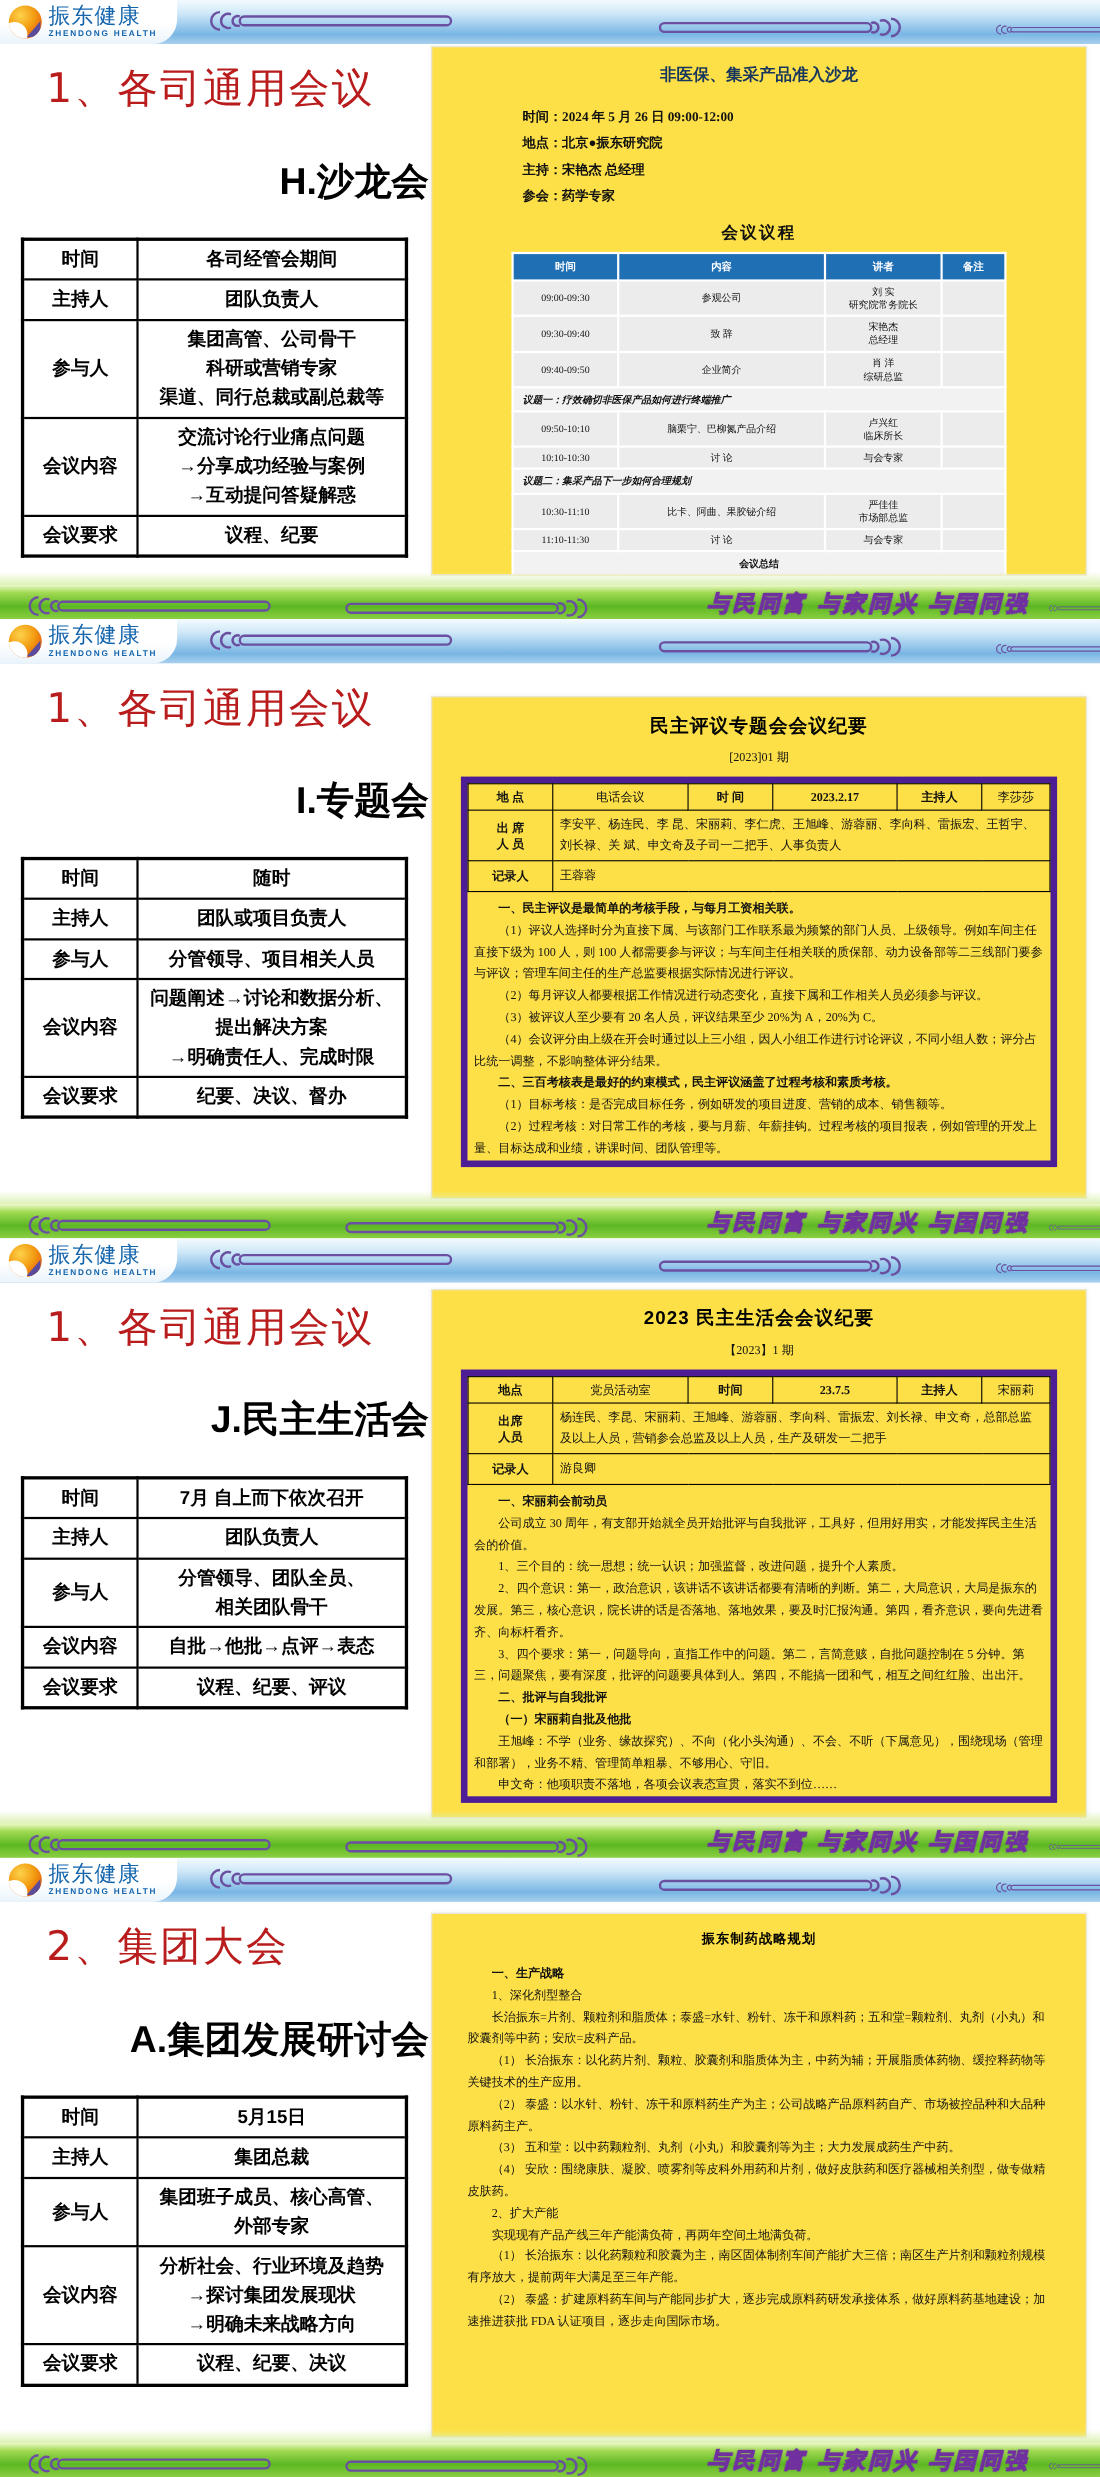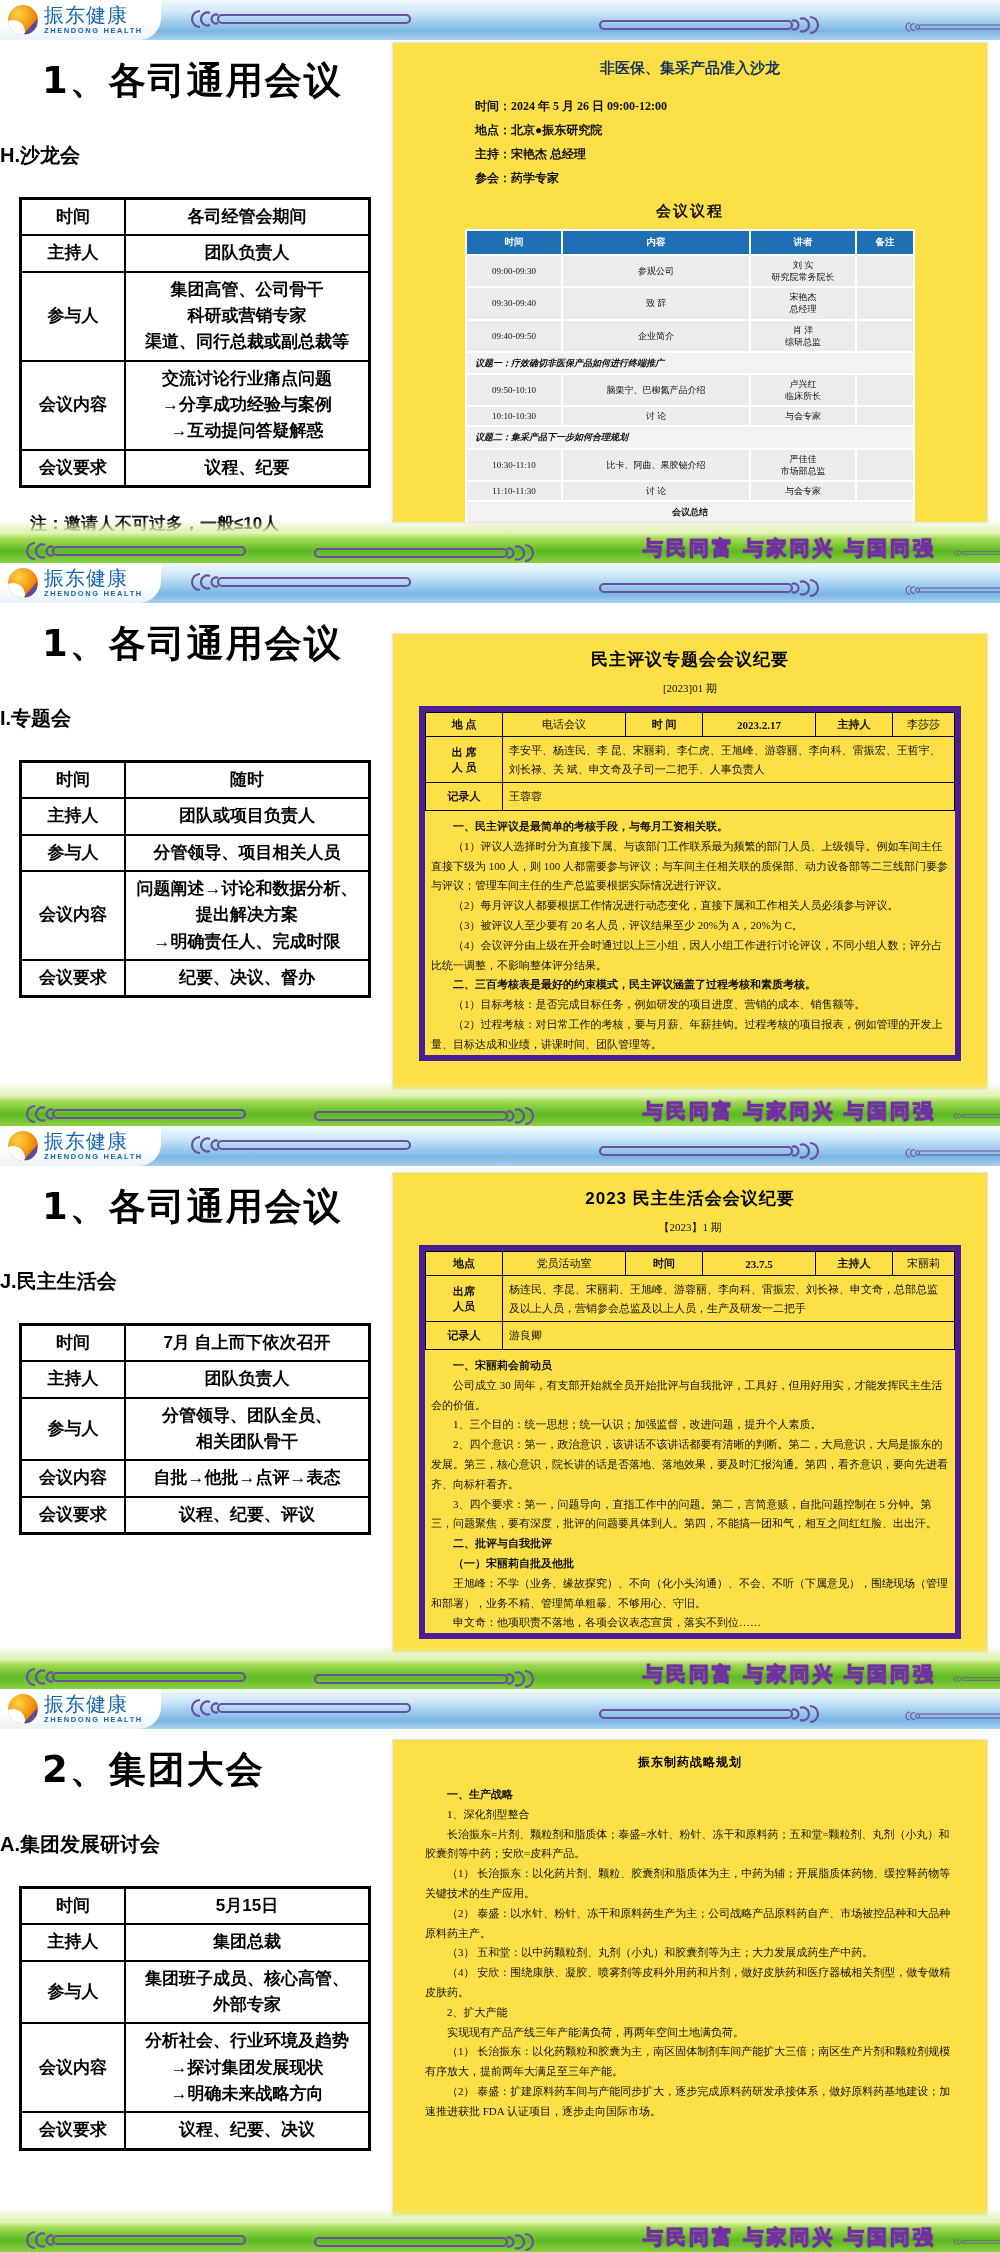--- a/index.html
+++ b/index.html
@@ -19,29 +19,29 @@
   .logo-mark::after{content:"";position:absolute;right:1px;bottom:1px;width:13px;height:15px;background:#5c4b9b;
              clip-path:polygon(0 100%,100% 0,100% 100%);}
   .logo-txt{display:flex;flex-direction:column;line-height:1;}
   .logo-cn{font-weight:400;color:#1565ad;font-size:20px;letter-spacing:1px;}
   .logo-en{font-size:7.5px;color:#1565ad;font-weight:bold;letter-spacing:1.6px;margin-top:2px;}
   
   .ftr{position:absolute;left:0;right:0;bottom:0;height:31px;
        background:linear-gradient(180deg,#e9f8c4 0%,#a2da53 22%,#5cb822 62%,#8ccf43 100%);}
   .ftr::before{content:"";position:absolute;left:0;right:0;top:-12px;height:12px;
        background:linear-gradient(180deg,rgba(222,242,183,0),#ddf1b4);}
-  .slogan{position:absolute;right:64px;top:3px;font-size:20px;font-weight:900;
+  .slogan{position:absolute;right:64px;top:3px;font-size:20px;font-weight:900;font-style:italic;
        letter-spacing:3px;color:#fff;-webkit-text-stroke:1px #7030a0;
        text-shadow:0 0 1px #7030a0,0 0 2px #7030a0;white-space:nowrap;}
   .ftr .deco{position:absolute;top:8px;}
   
   .lcol{position:absolute;left:0;top:40px;width:390px;}
-  .s-title{margin:16px 0 0 42px;font-size:37px;font-weight:700;color:#000000;letter-spacing:2px;
+  .s-title{margin:16px 0 0 42px;font-size:37px;font-weight:400;color:#b91c1c;letter-spacing:2px;
            font-family:"DejaVu Sans",sans-serif;}
-  .s-sub{text-align:left;margin-top:36px;font-size:20px;font-weight:900;color:#000;}
+  .s-sub{text-align:right;margin-top:36px;font-size:34px;font-weight:900;color:#000;}
   .mtable{margin:28px auto 0;border-collapse:collapse;width:352px;font-size:17px;font-weight:bold;
           text-align:center;border:3px solid #000;}
   .mtable td{border:2px solid #000;padding:4px 5px;white-space:pre-line;line-height:1.55;}
   .mtable td.lab{width:92px;}
   .note{margin:24px 0 0 30px;font-size:17px;font-weight:bold;}
   
   .doc{position:absolute;left:392px;right:12px;background:#fde047;border:1px solid #e6e6e6;
        box-shadow:0 0 5px rgba(0,0,0,.07);padding:12px 26px;overflow:hidden;
        font-family:"Liberation Serif",serif;color:#111;}
   .doc-t1{top:42px;bottom:40px;}

